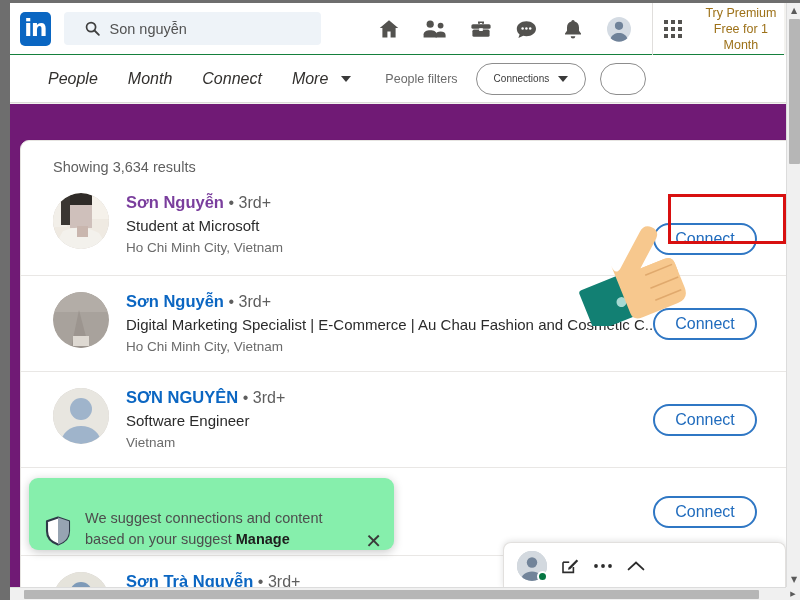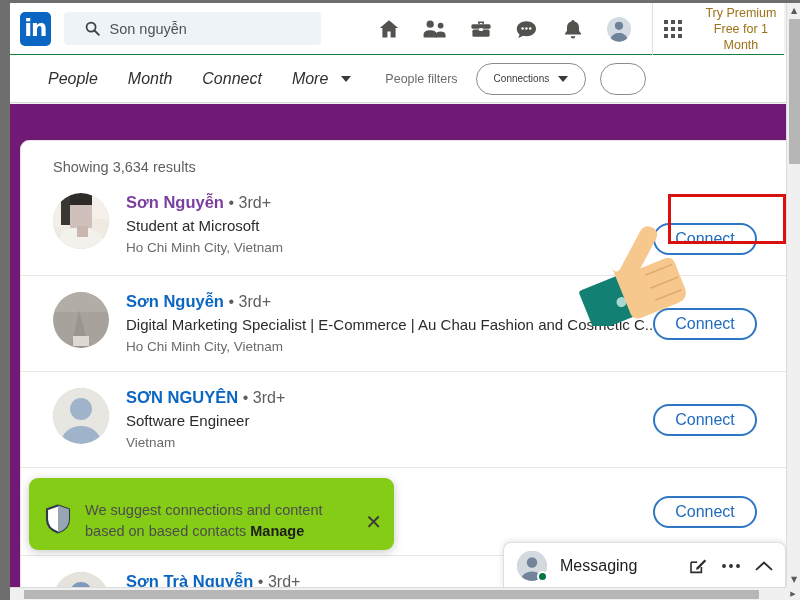--- a/index.html
+++ b/index.html
@@ -163,24 +163,24 @@
     pointer-events: none;
   }
 
   
   .hand { position: absolute; left: 571px; top: 216px; z-index: 30; }
 
   
   .toast {
     position: absolute; left: 29px; top: 478px;
     width: 365px; height: 72px;
-    background: #84cc16;
+    background: #86efac;
     border-radius: 9px;
     box-shadow: 0 2px 10px rgba(0,0,0,.22);
-    display: flex; align-items: center;
+    display: flex; align-items: flex-end;
     padding: 14px 12px 0 16px;
     z-index: 40;
   }
   .toast-text {
     margin-left: 14px; font-size: 14.5px; color: #4d4d4d; line-height: 21px;
     flex: 1 1 auto;
   }
   .toast-text b { color: #1d1d1d; }
   .toast-close {
     font-size: 20px; color: #3a3a3a; line-height: 18px;
@@ -506,21 +506,21 @@
 
   <div class="toast">
     <span>
       <svg width="26" height="30" viewBox="0 0 26 30">
         <path d="M13 1.6 L24 5.2 V15 c0 7.2-5 11.5-11 13.4C7 26.5 2 22.2 2 15 V5.2 Z" fill="#ffffff" stroke="#2e3a48" stroke-width="2.1" stroke-linejoin="round"></path>
         <path d="M13 1.6 L24 5.2 V15 c0 7.2-5 11.5-11 13.4 Z" fill="#97a4b2"></path>
       </svg>
     </span>
     <div class="toast-text">
       <span>We suggest connections and content</span><br>
-      <span>based on based contacts</span>
+      <span>based on your suggest</span>
       <b>Manage</b>
     </div>
     <span class="toast-close">✕</span>
   </div>
 
   <div class="messaging">
     <div class="msg-avatar">
       <svg width="30" height="30" viewBox="0 0 30 30">
         <defs>
             <clipPath id="ma">
@@ -528,21 +528,20 @@
             </clipPath>
           </defs>
         <g clip-path="url(#ma)">
           <rect width="30" height="30" fill="#d3d9df"></rect>
           <circle cx="15" cy="11.5" r="5.2" fill="#728499"></circle>
           <path d="M4 30c0-6 5-9.5 11-9.5S26 24 26 30z" fill="#728499"></path>
         </g>
       </svg>
       <span class="msg-dot"></span>
     </div>
-    <span class="msg-label">Messaging</span>
     <span class="msg-ico">
       <svg width="18" height="18" viewBox="0 0 18 18">
         <path d="M2 5.2v10.2h10.4V10" fill="none" stroke="#2c2c2c" stroke-width="1.6"></path>
         <path d="M2 5.2h6.2" fill="none" stroke="#2c2c2c" stroke-width="1.6"></path>
         <path d="M7.6 10.6 15.6 2.4l1.6 1.6-8 8.2-2.2.6z" fill="#2c2c2c"></path>
       </svg>
     </span>
     <span class="msg-ico">
       <svg width="20" height="6" viewBox="0 0 20 6">
         <circle cx="3" cy="3" r="1.9" fill="#2c2c2c"></circle>

